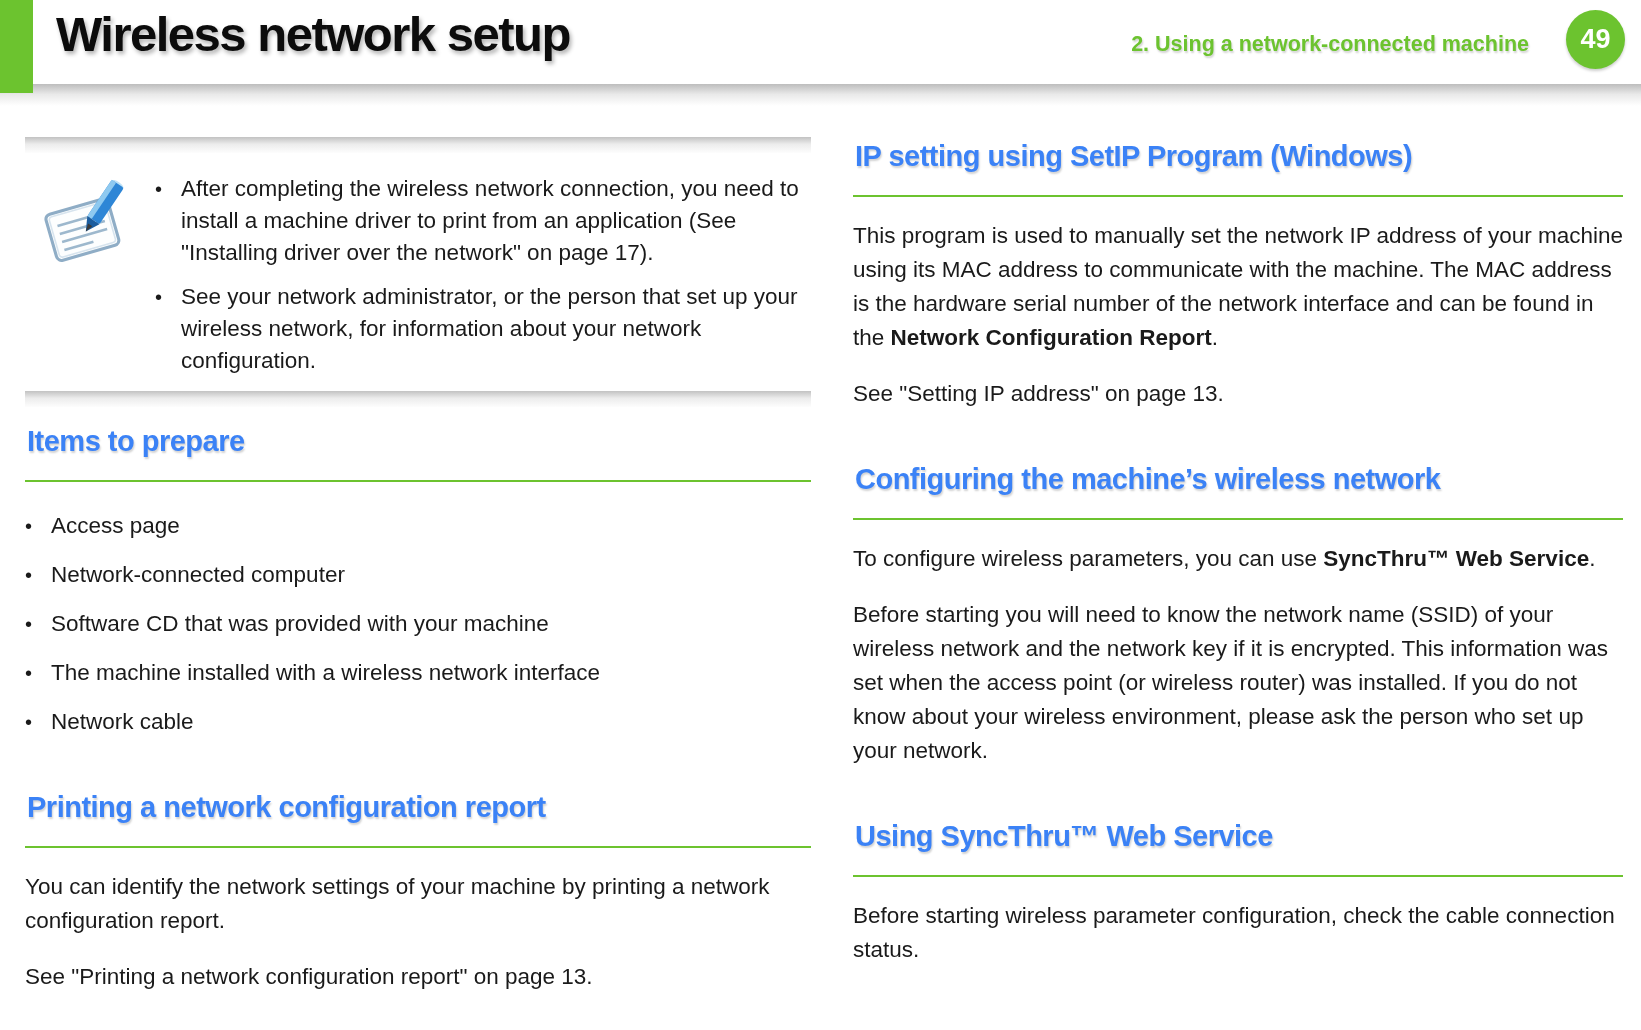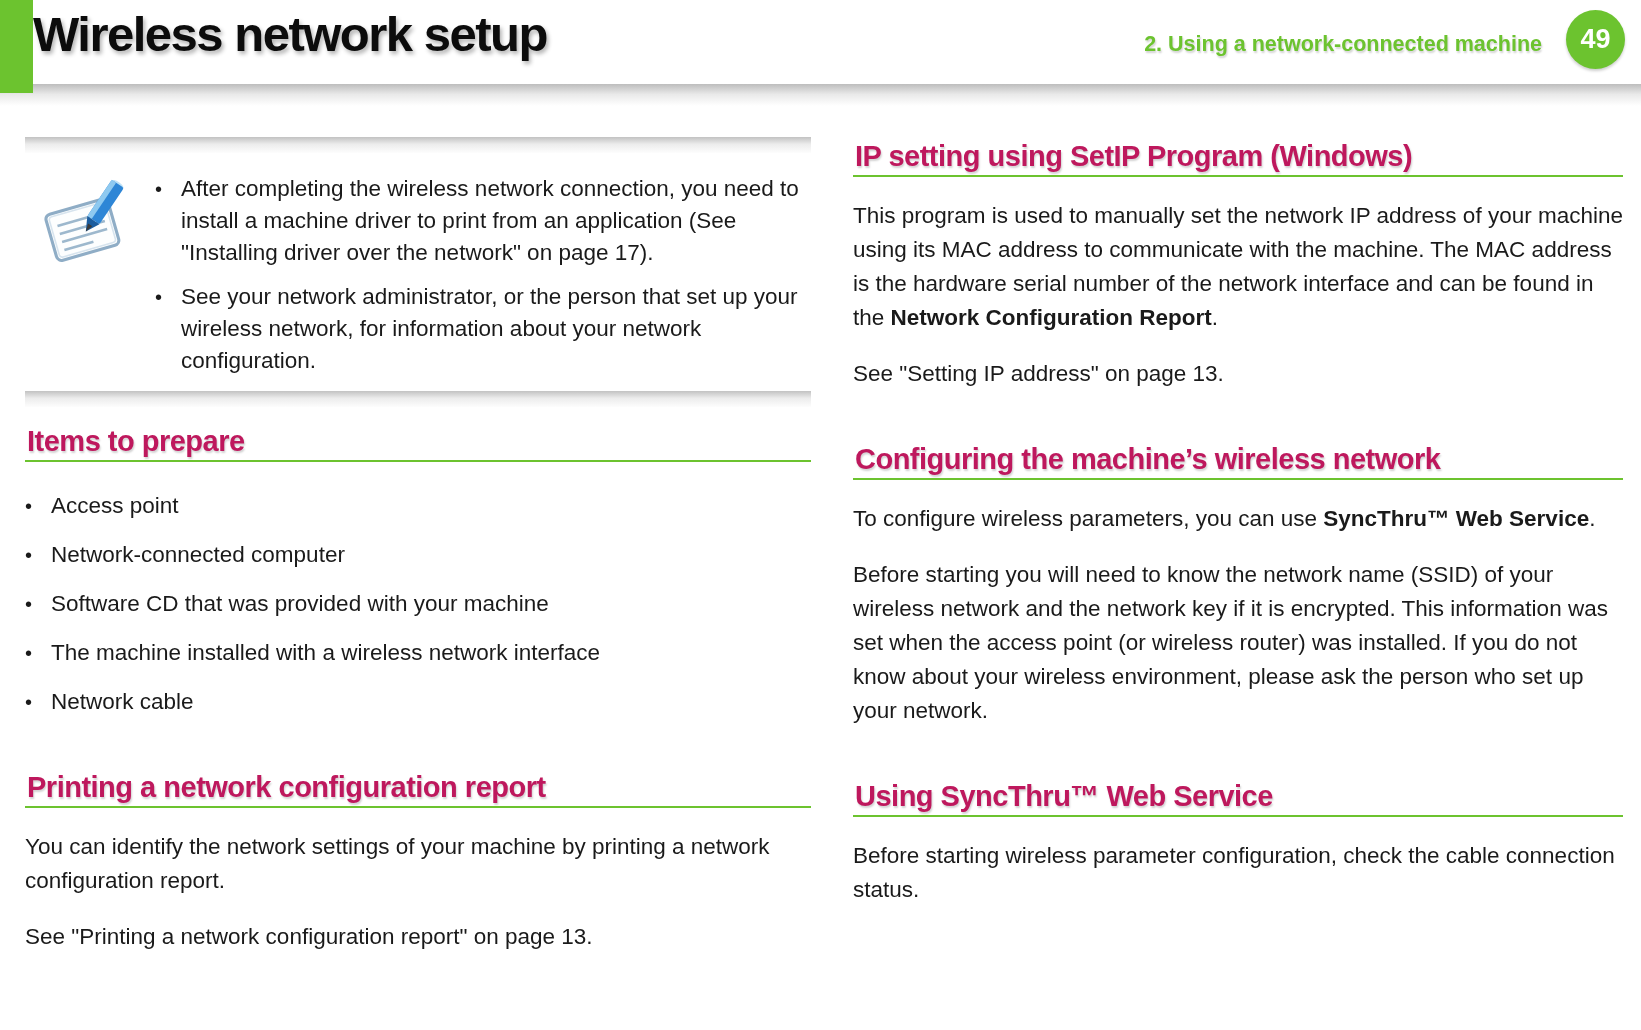--- a/index.html
+++ b/index.html
@@ -7,44 +7,44 @@
     --body-color:#1a1a1a;
   }
   html,body{margin:0;padding:0;background:#ffffff;}
   body{font-family:"Liberation Sans", sans-serif; color:var(--body-color);}
   .page{position:relative;width:1641px;height:1030px;background:#fff;overflow:hidden;}
 
   
   .header-shadow{position:absolute;left:0;top:84px;width:1641px;height:23px;
     background:linear-gradient(to bottom,#bdbdbd 0%,#e9e9e9 45%,#ffffff 95%);}
   .green-bar{position:absolute;left:0;top:0;width:33px;height:93px;background:var(--accent-green);}
-  .page-title{position:absolute;left:33px;top:6px;margin:0;font-size:49px;font-weight:bold;
+  .page-title{position:absolute;left:56px;top:6px;margin:0;font-size:49px;font-weight:bold;
     letter-spacing:-1.5px;color:#0c0c0c;text-shadow:2px 3px 4px rgba(0,0,0,.30);}
-  .chapter-label{position:absolute;top:32px;right:99px;font-size:21.5px;font-weight:bold;
+  .chapter-label{position:absolute;top:32px;right:112px;font-size:21.5px;font-weight:bold;
     color:var(--accent-green);text-shadow:1px 2px 2px rgba(0,0,0,.18);}
   .page-badge{position:absolute;left:1566px;top:10px;width:59px;height:59px;border-radius:50%;
     background:var(--accent-green);display:flex;align-items:center;justify-content:center;
     font-size:27px;font-weight:bold;color:#fff;box-shadow:0 2px 3px rgba(0,0,0,.2);}
 
   
   .col-left{position:absolute;left:25px;top:137px;width:786px;}
   .col-right{position:absolute;left:853px;top:140px;width:770px;}
 
   
   .note-bar{height:16px;background:linear-gradient(to bottom,#c2c2c2 0%,#ececec 45%,#fdfdfd 100%);}
   .note-body{display:flex;align-items:flex-start;padding:12px 4px 14px 8px;}
   .note-icon{width:100px;height:106px;flex:0 0 auto;margin:6px 16px 0 6px;}
   .note-list{list-style:none;margin:8px 0 0;padding:0;font-size:22.5px;line-height:32px;}
   .note-list li{display:flex;margin-bottom:12px;}
   .note-list li:last-child{margin-bottom:0;}
   .blt{flex:0 0 26px;font-size:20px;}
 
   
-  .section-heading{font-size:29px;font-weight:bold;margin:0;padding:0 0 2px 2px;
-    border-bottom:2px solid var(--accent-green);letter-spacing:-0.5px;color:#be185d;
+  .section-heading{font-size:29px;font-weight:bold;margin:0;padding:0 0 22px 2px;
+    border-bottom:2px solid var(--accent-green);letter-spacing:-0.5px;color:#3b82f6;
     text-shadow:1px 2px 2px rgba(0,0,0,.18);}
   .section-items{margin-top:18px;}
   .items-list{list-style:none;margin:32px 0 0;padding:0;font-size:22.5px;line-height:24px;}
   .items-list li{display:flex;margin-bottom:25px;}
   .section-printing{margin-top:57px;}
   p.body{font-size:22.5px;line-height:34px;margin:22px 0 0;}
   .sec{margin-top:0;}
   .sec + .sec{margin-top:52px;}
   .section-using{margin-top:50px;}
   b.inline-bold{font-weight:bold;}
@@ -98,21 +98,21 @@
         </ul>
       </div>
       <div class="note-bar"></div>
     </section>
 
     <section class="section-items">
       <h2 class="section-heading">Items to prepare</h2>
       <ul class="items-list">
         <li>
           <span class="blt">•</span>
-          <span>Access point</span>
+          <span>Access page</span>
         </li>
         <li>
           <span class="blt">•</span>
           <span>Network-connected computer</span>
         </li>
         <li>
           <span class="blt">•</span>
           <span>Software CD that was provided with your machine</span>
         </li>
         <li>

